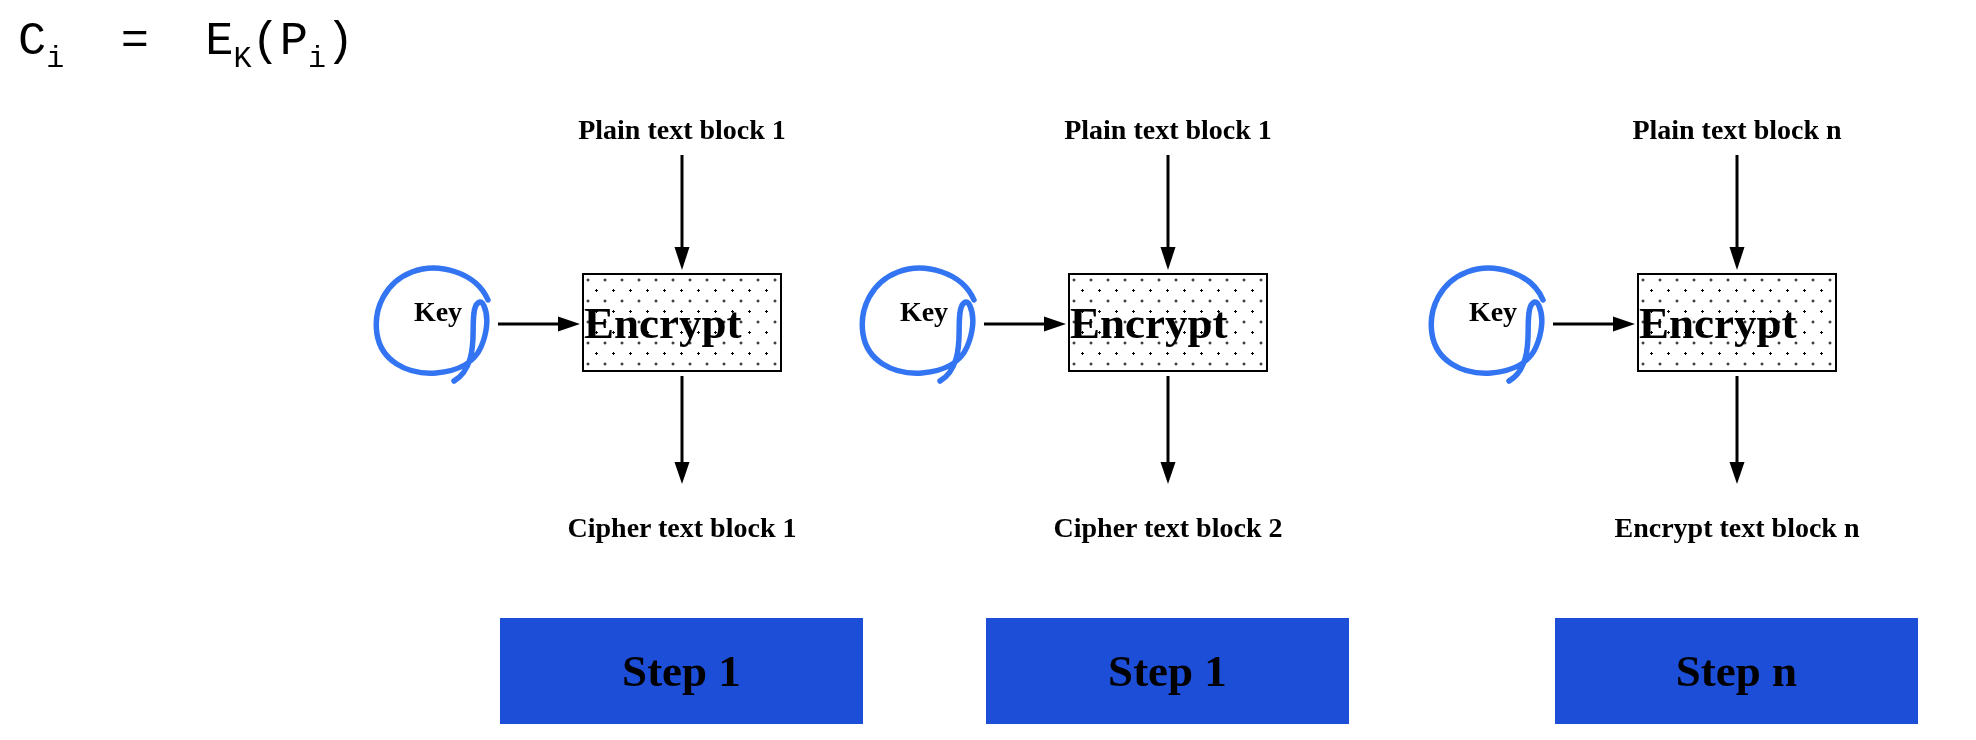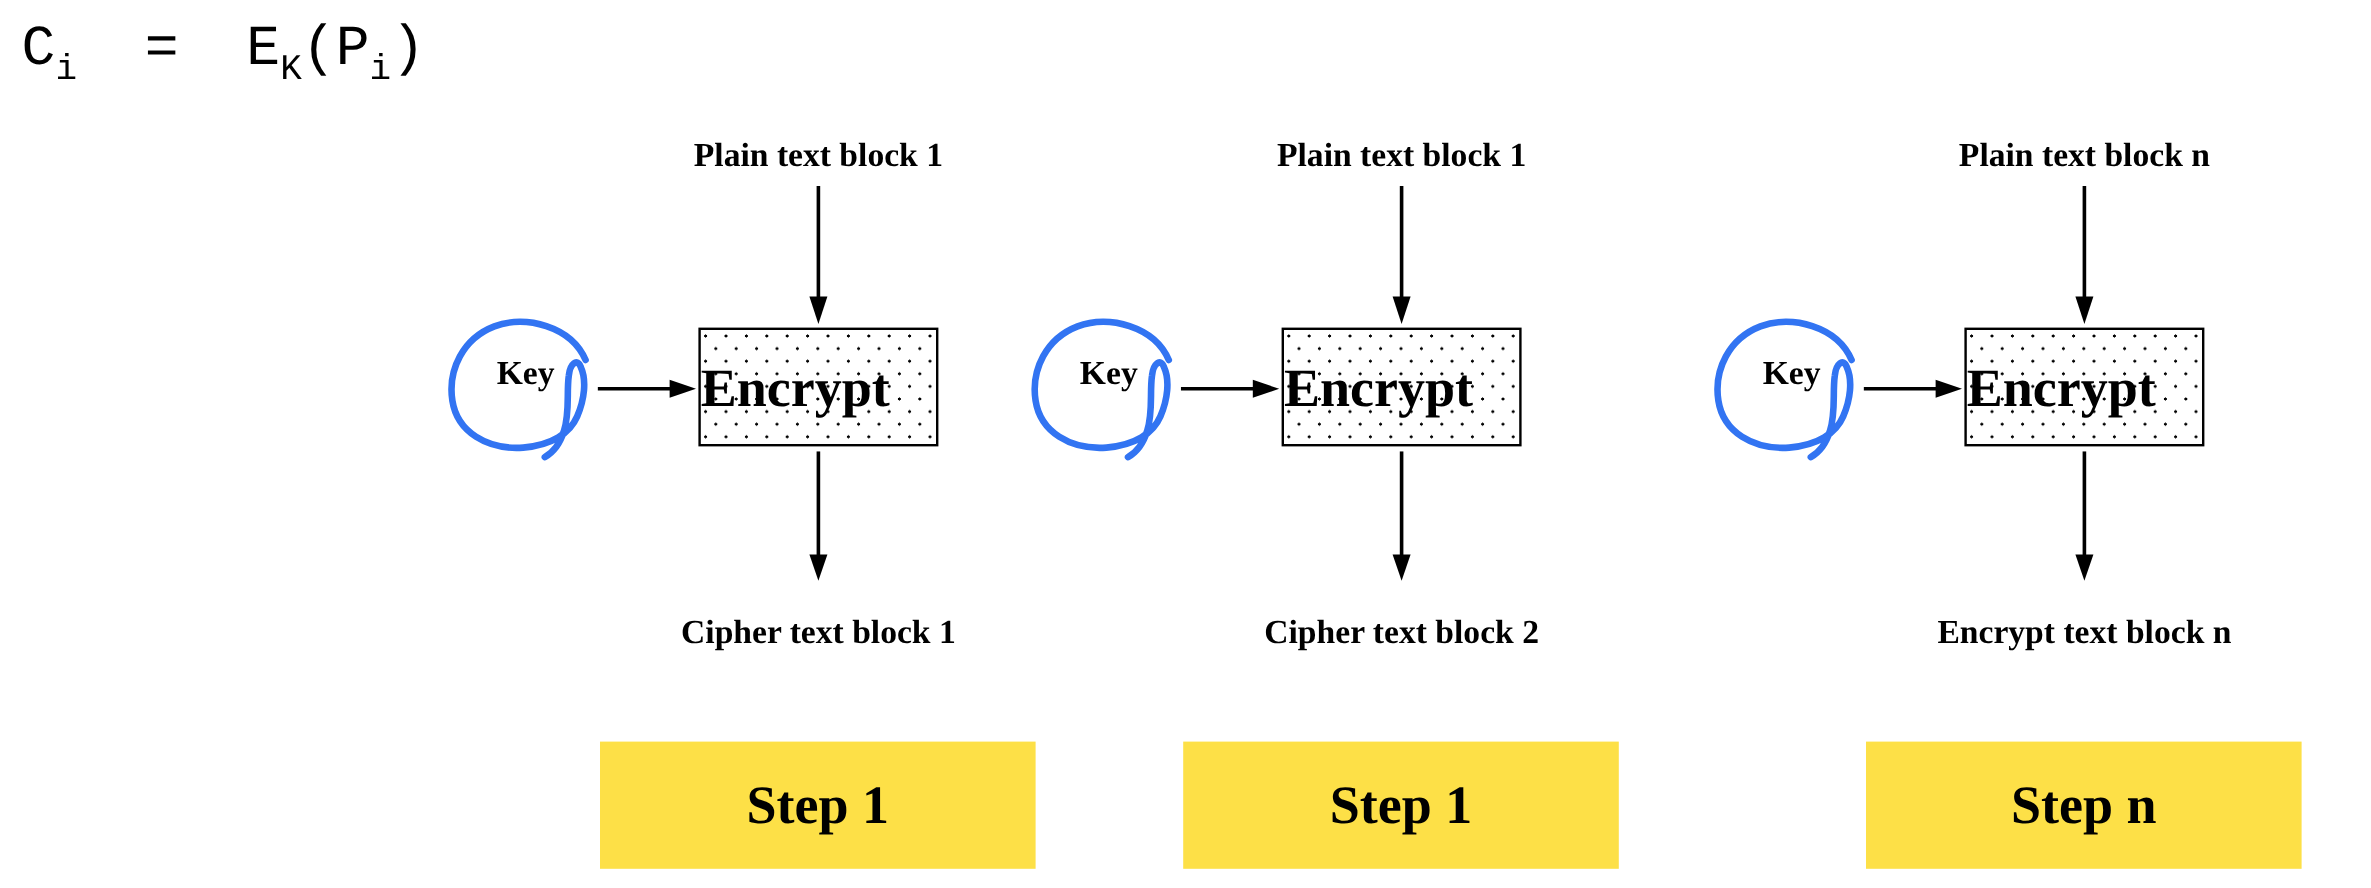--- a/index.html
+++ b/index.html
@@ -55,21 +55,21 @@
     width:136px; height:124px;
   }
   .key-label {
     position:absolute; left:-244px; top:288px;
     transform:translateX(-50%);
   }
 
   .step-box {
     position:absolute; left:-182px; top:618px;
     width:363px; height:106px;
-    background:#fde047;
+    background:#1d4ed8;
     display:flex; align-items:center; justify-content:center;
   }
   .step-box .label { font-size:45px; }
 </style>
 </head>
 <body>
 
 <div class="canvas">
 
   <div class="formula"><span>C</span><span class="sub">i</span><span>  =  </span><span>E</span><span class="sub">K</span><span>(</span><span>P</span><span class="sub">i</span><span>)</span>

